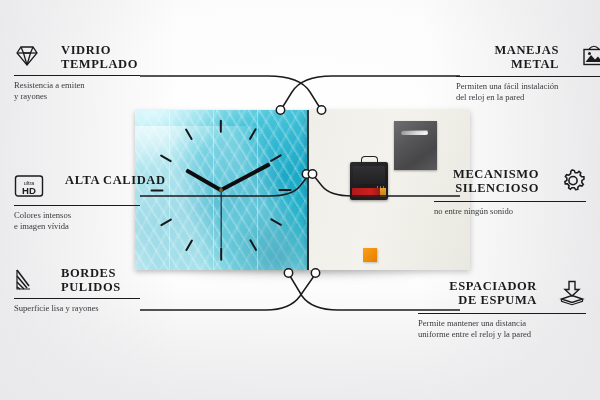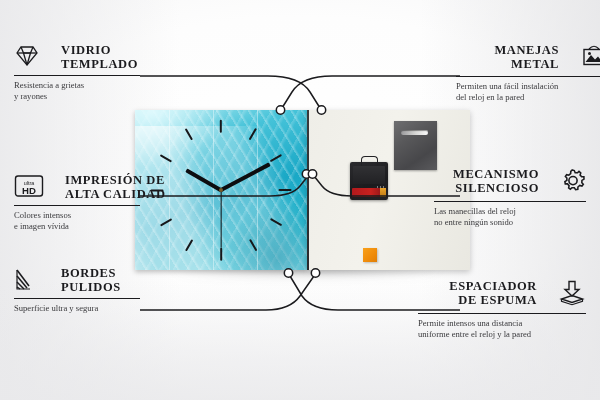--- a/index.html
+++ b/index.html
@@ -238,35 +238,34 @@
             <path d="M19 3 L16.5 9 L13 21"></path>
           <path d="M9.5 9 H16.5"></path>
         </svg>
       </span>
       <div>
         <div class="title">VIDRIO</div>
         <div class="title">TEMPLADO</div>
       </div>
     </div>
     <div class="rule"></div>
-    <div class="desc">Resistencia a grietas</div>
+    <div class="desc">Resistencia a emiten</div>
     <div class="desc">y rayones</div>
   </div>
 
   <div class="callout left" style="left:14px;top:174px;width:126px;">
     <div class="head">
       <span class="ico">
         <svg width="30" height="24" viewBox="0 0 30 24">
           <rect x="1.5" y="2" width="27" height="20" rx="2.5" fill="none" stroke="#1b1b1e" stroke-width="1.4"></rect>
           <text x="15" y="11" font-family="Liberation Sans, sans-serif" font-size="5.4" text-anchor="middle" fill="#1b1b1e">ultra</text>
           <text x="15" y="19.5" font-family="Liberation Sans, sans-serif" font-size="9.6" font-weight="bold" text-anchor="middle" fill="#1b1b1e">HD</text>
         </svg>
       </span>
       <div>
-        <div class="title">IMPRESIÓN DE</div>
         <div class="title">ALTA CALIDAD</div>
       </div>
     </div>
     <div class="rule"></div>
     <div class="desc">Colores intensos</div>
     <div class="desc">e imagen vívida</div>
   </div>
 
   <div class="callout left" style="left:14px;top:267px;width:126px;">
     <div class="head">
@@ -278,21 +277,21 @@
             <path d="M3 20 L6 22"></path>
           <path d="M3 3 L3 22 L16 22" stroke-width="1.2"></path>
         </svg>
       </span>
       <div>
         <div class="title">BORDES</div>
         <div class="title">PULIDOS</div>
       </div>
     </div>
     <div class="rule"></div>
-    <div class="desc">Superficie ultra y segura</div>
+    <div class="desc">Superficie lisa y rayones</div>
   </div>
 
   <div class="callout right" style="left:456px;top:44px;width:152px;">
     <div class="head">
       <div>
         <div class="title">MANEJAS</div>
         <div class="title">METAL</div>
       </div>
       <span class="ico">
         <svg width="28" height="25" viewBox="0 0 28 25" fill="none" stroke="#1b1b1e" stroke-width="1.3">
@@ -318,36 +317,35 @@
         <svg width="26" height="26" viewBox="0 0 26 26" fill="none" stroke="#1b1b1e" stroke-width="1.6">
           <path d="M13 2.2 L15.1 2.8 L16 5 L18.4 5.1 L19.9 3.6 L21.7 5.2 L21 7.4 L22.6 9.2 L24.9 9.2 L25 11.6
                    L22.9 12.8 L22.8 15.2 L24.3 16.8 L22.9 18.6 L20.7 18 L18.8 19.6 L18.7 21.9 L16.4 22.3
                    L15.1 20.3 L12.7 20.3 L11.1 21.8 L9.3 20.5 L9.8 18.3 L8.2 16.4 L5.9 16.4 L5.5 14.1
                    L7.5 12.8 L7.5 10.4 L6 8.8 L7.3 7 L9.5 7.5 L11.4 5.9 L11.5 3.6 Z" transform="translate(-0.5,-0.2) scale(0.98)"></path>
           <circle cx="13" cy="12.6" r="4.1"></circle>
         </svg>
       </span>
     </div>
     <div class="rule"></div>
-    <div class="desc">Las manecillas del reloj</div>
     <div class="desc">no entre ningún sonido</div>
   </div>
 
   <div class="callout right" style="left:418px;top:280px;width:168px;">
     <div class="head">
       <div>
         <div class="title">ESPACIADOR</div>
         <div class="title">DE ESPUMA</div>
       </div>
       <span class="ico">
         <svg width="28" height="26" viewBox="0 0 28 26" fill="none" stroke="#1b1b1e" stroke-width="1.4">
           <path d="M11 1.5 H17 V9.5 H21 L14 16 L7 9.5 H11 Z"></path>
           <path d="M14 15.5 L24.5 19 L14 22.5 L3.5 19 Z"></path>
           <path d="M3.5 19 V21.2 L14 24.7 L24.5 21.2 V19" stroke-width="1.2"></path>
         </svg>
       </span>
     </div>
     <div class="rule"></div>
-    <div class="desc">Permite intensos una distancia</div>
+    <div class="desc">Permite mantener una distancia</div>
     <div class="desc">uniforme entre el reloj y la pared</div>
   </div>
 
 </div>
 
 </body></html>

